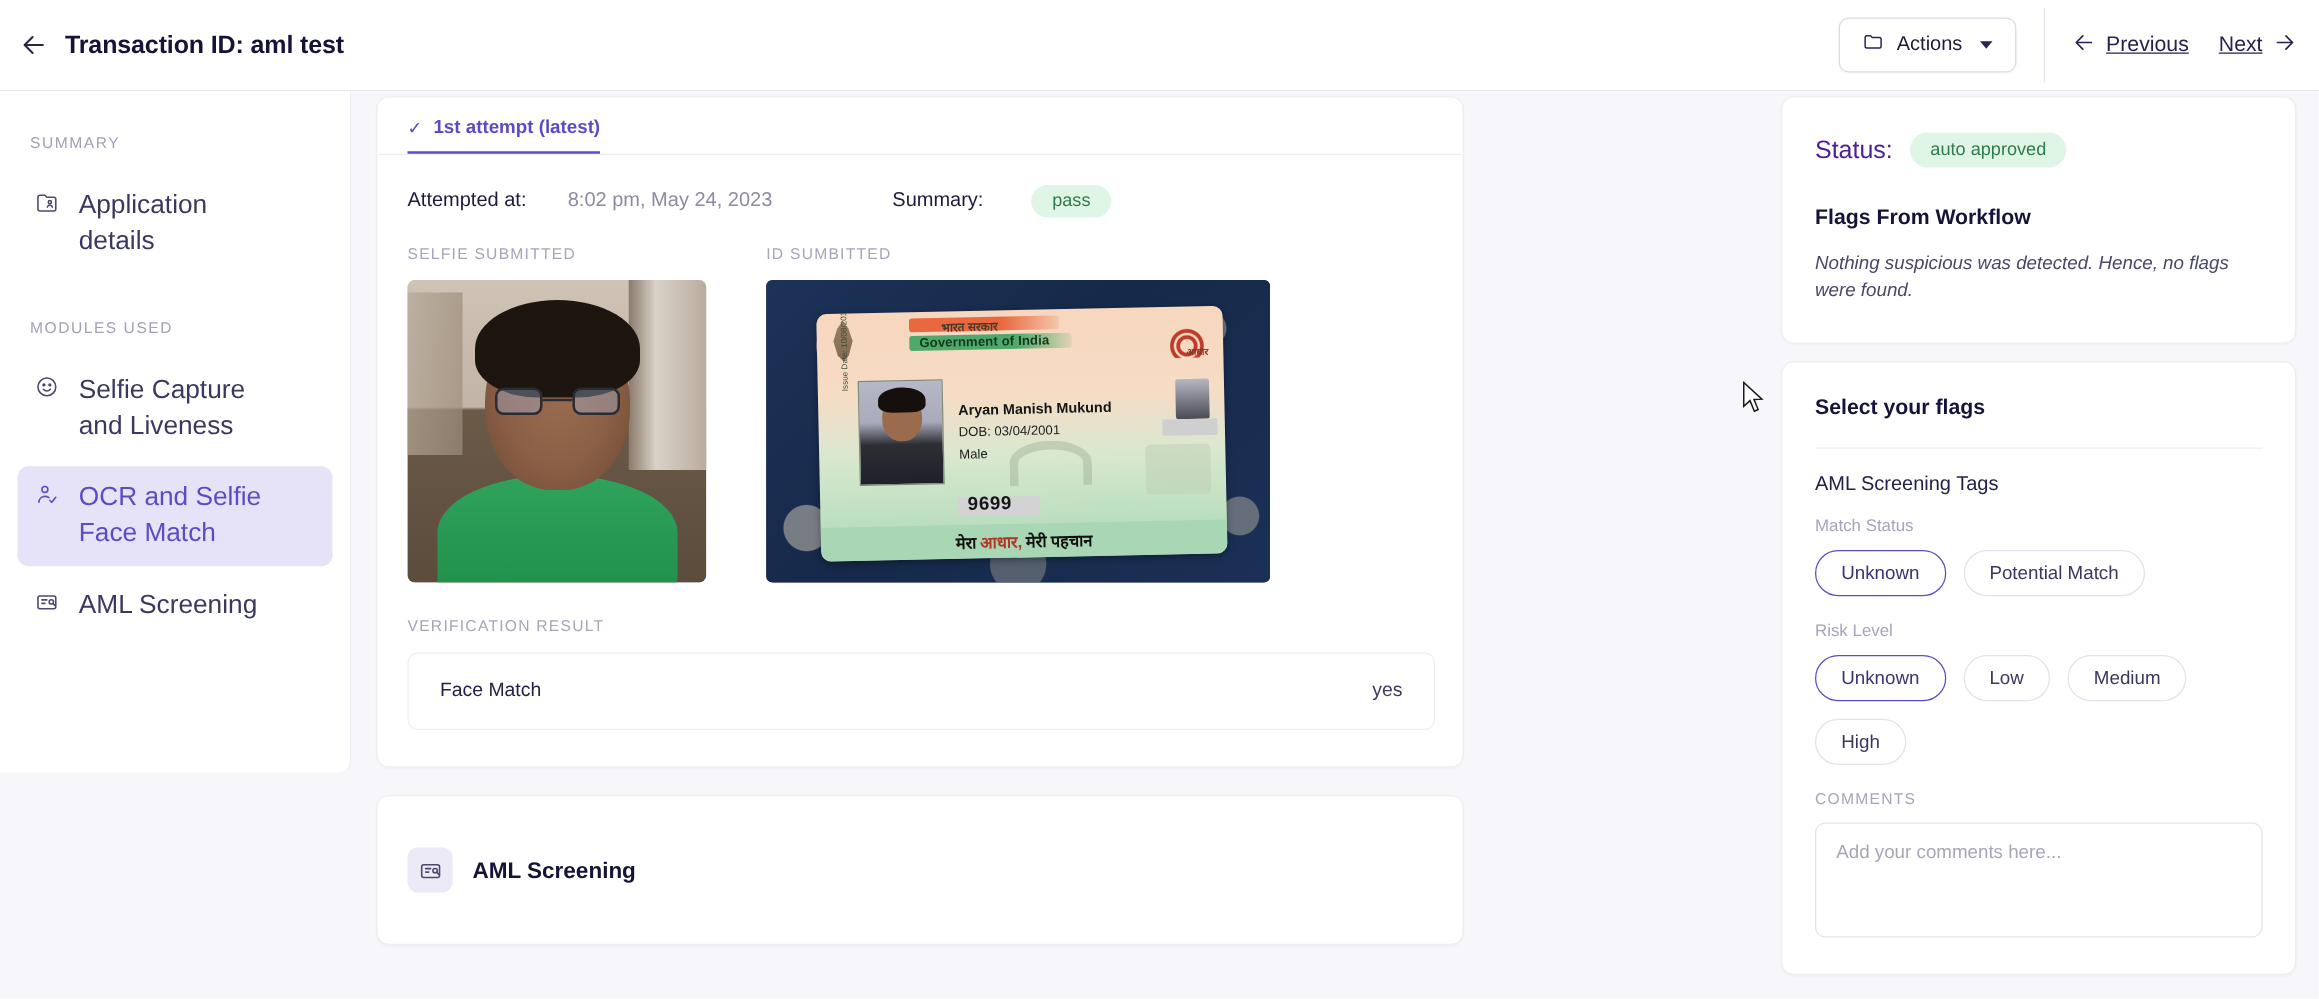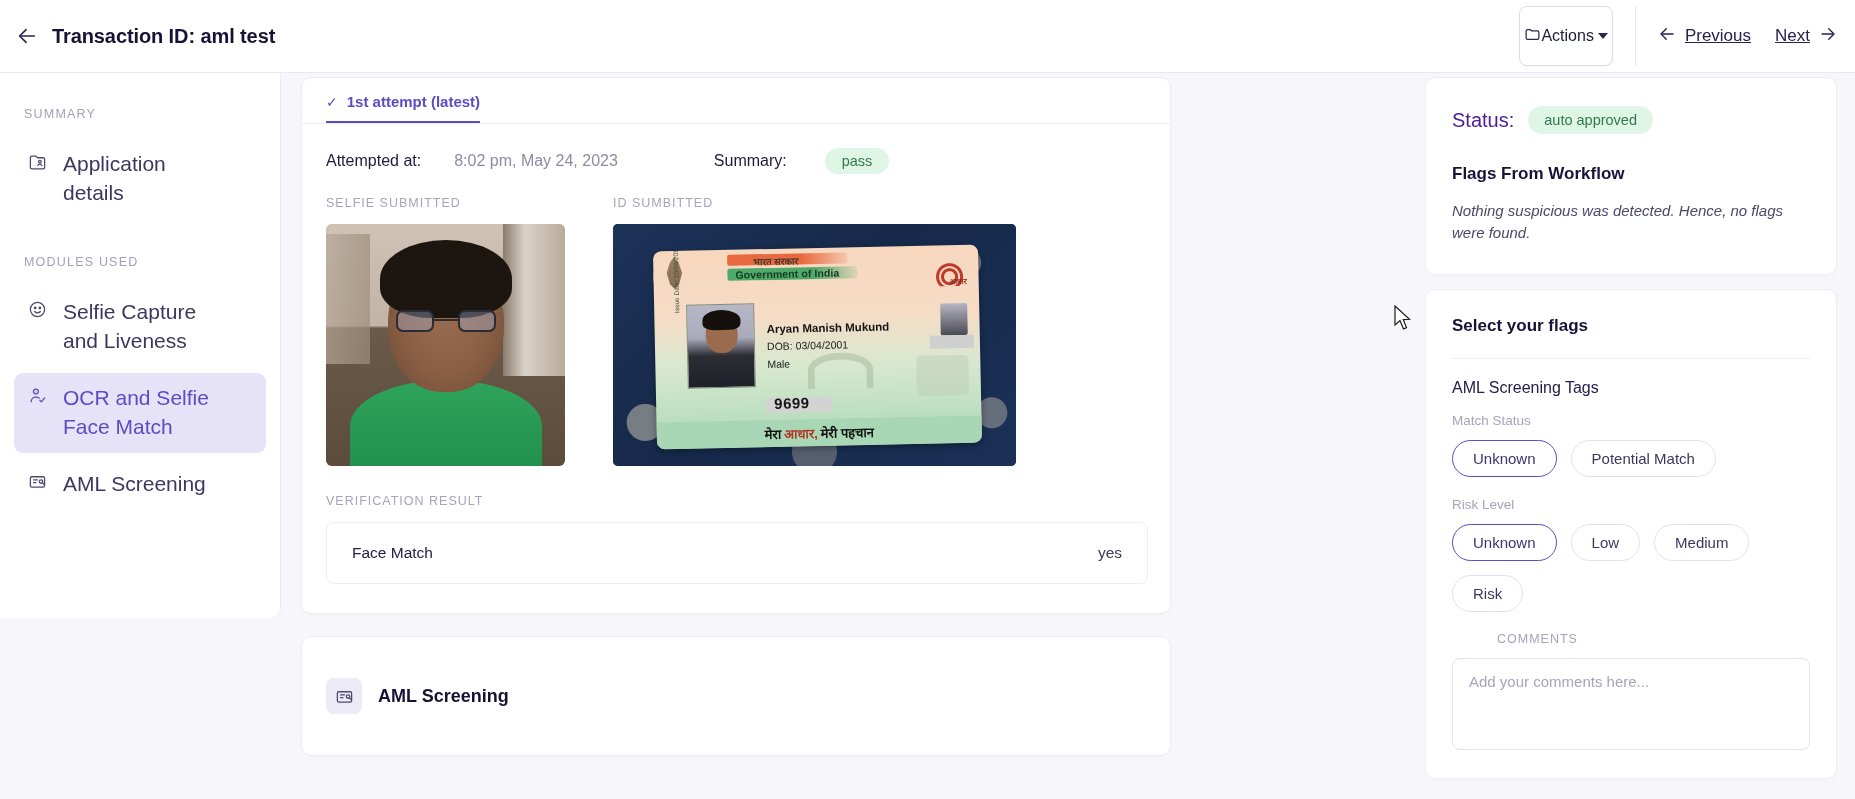--- a/index.html
+++ b/index.html
@@ -42,22 +42,23 @@
   }
   .topbar-right {
     margin-left: auto;
     display: flex;
     align-items: center;
     height: 100%;
   }
   .actions-btn {
     display: flex;
     align-items: center;
-    height: 60px;
-    padding: 0 4px;
+    gap: 10px;
+    height: 44px;
+    padding: 0 18px;
     border: 1px solid #dcdce8;
     border-radius: 8px;
     background: #fff;
     cursor: pointer;
     font-size: 16px;
     color: #1c1b3a;
     box-shadow: 0 1px 2px rgba(20,20,60,0.04);
   }
   .actions-btn .caret {
     width: 0; height: 0;
@@ -320,21 +321,20 @@
     border: 1.5px solid #5b4cc4;
     color: #3b3373;
   }
   .comments-label {
     font-size: 12.5px;
     letter-spacing: 1px;
     color: #a6a4bb;
     text-transform: uppercase;
     margin-top: 4px;
     margin-bottom: 12px;
-    margin-left: 45px;
   }
   .comments-box {
     width: 100%;
     height: 92px;
     border: 1px solid #e4e4ee;
     border-radius: 8px;
     padding: 14px 16px;
     font-size: 15px;
     color: #9b99af;
     font-family: "Liberation Sans", sans-serif;
@@ -758,21 +758,21 @@
       <div class="chip-row">
         <div class="chip selected">Unknown</div>
         <div class="chip">Potential Match</div>
       </div>
 
       <div class="group-sub">Risk Level</div>
       <div class="chip-row">
         <div class="chip selected">Unknown</div>
         <div class="chip">Low</div>
         <div class="chip">Medium</div>
-        <div class="chip">Risk</div>
+        <div class="chip">High</div>
       </div>
 
       <div class="comments-label">COMMENTS</div>
       <textarea class="comments-box" placeholder="Add your comments here..." style=""></textarea>
     </div>
 
   </div>
 </div>
 
 </body></html>

